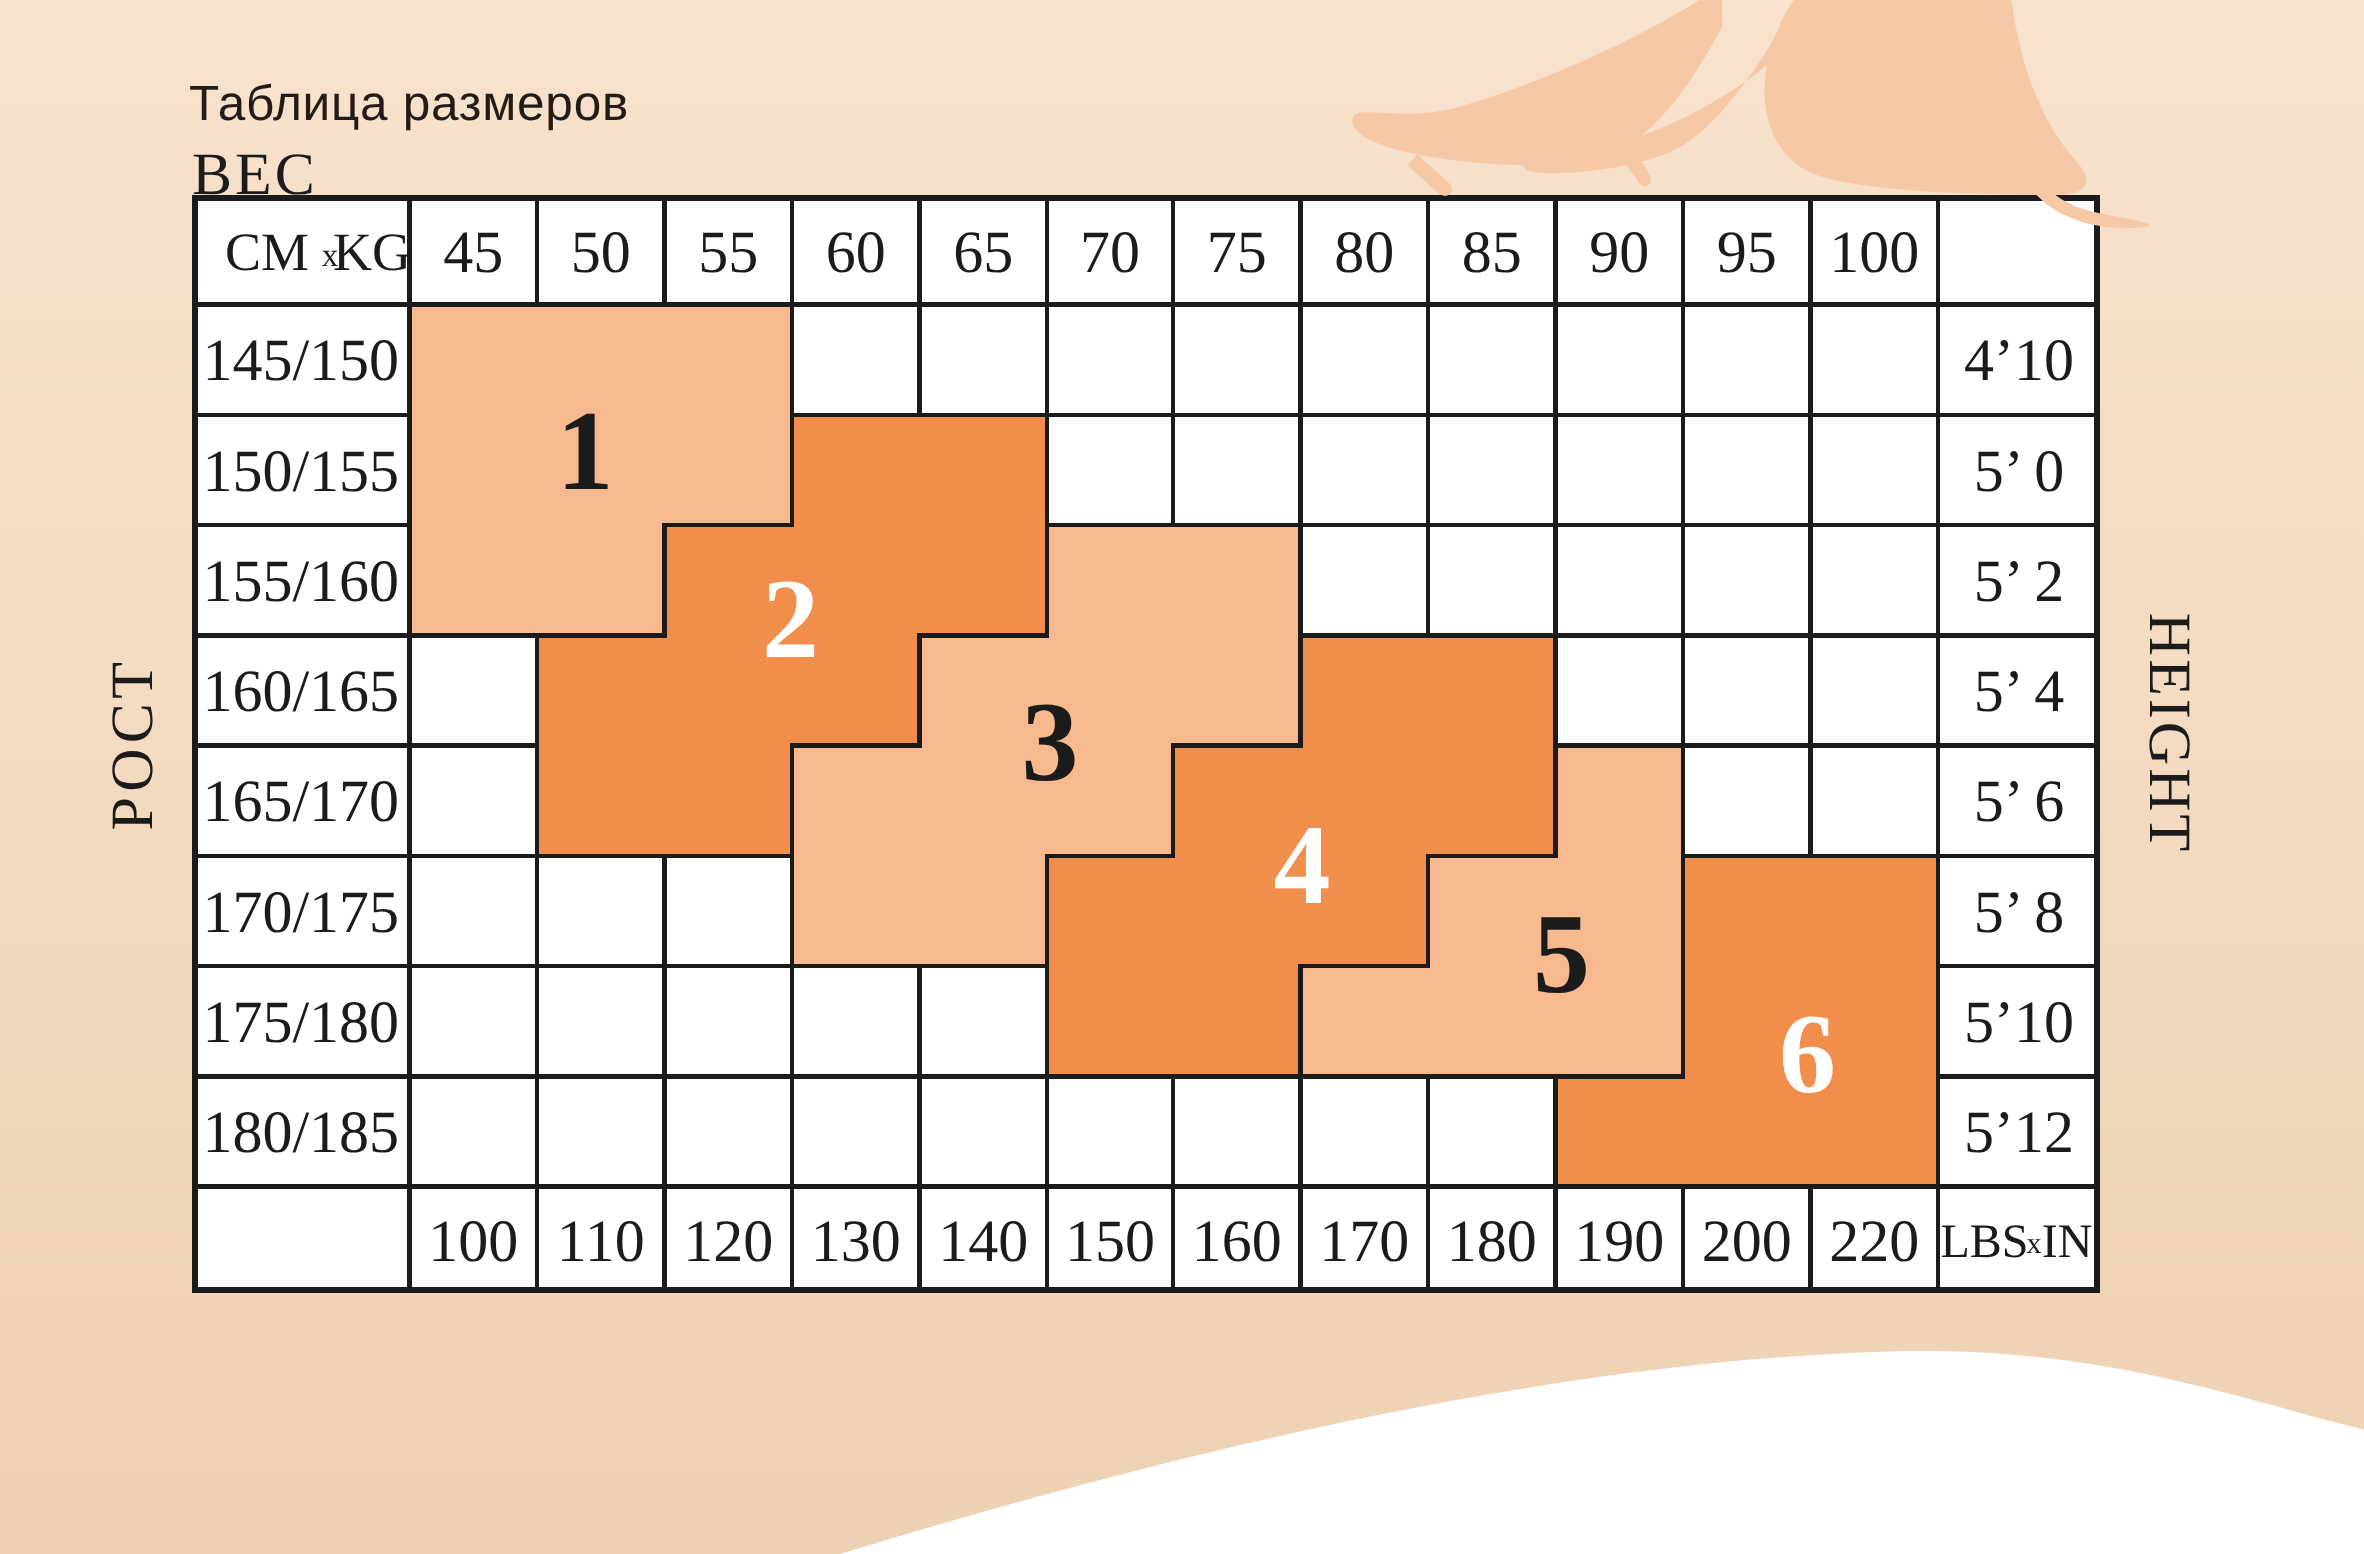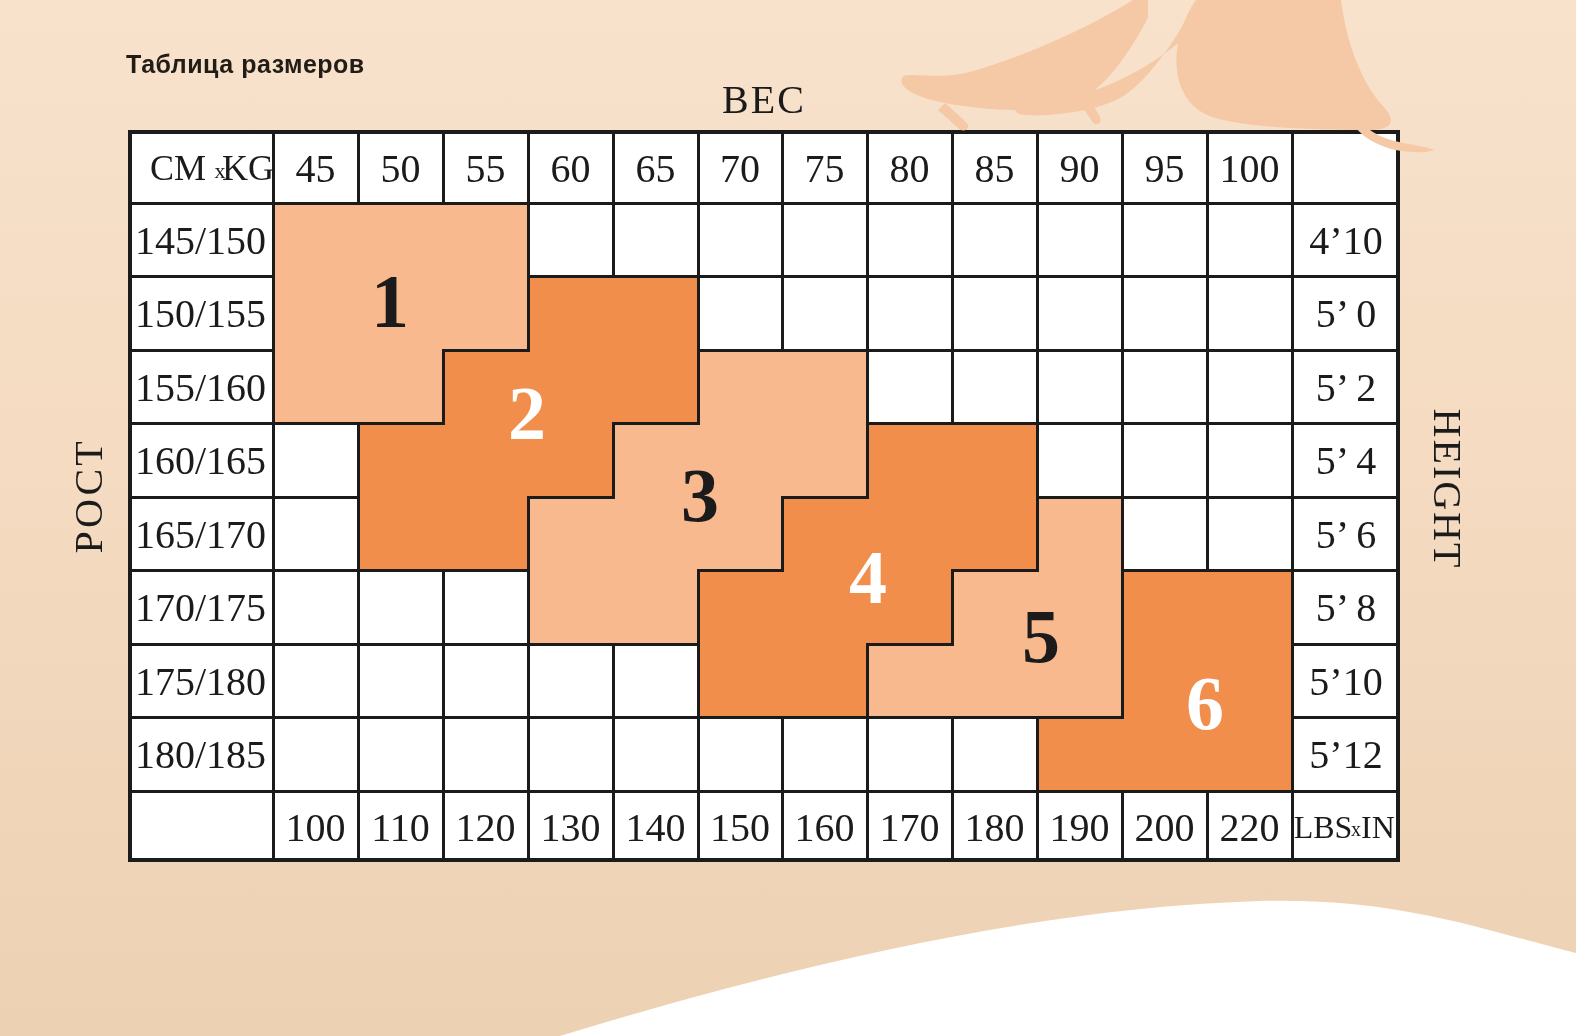--- a/index.html
+++ b/index.html
@@ -4,24 +4,24 @@
 <style>
   html,body{margin:0;padding:0;background:#fff;}
   .stage{
     position:relative;width:1576px;height:1036px;overflow:hidden;
     background:linear-gradient(180deg,#F8E2CC 0%,#F4DBC1 45%,#EDD1B3 100%);
     font-family:"Liberation Serif","DejaVu Serif",serif;color:#1B1B1B;
   }
   .title{
     position:absolute;left:126px;top:50px;
     font-family:"Liberation Sans","DejaVu Sans",sans-serif;
-    font-weight:bold;font-size:25px;letter-spacing:.5px;color:#221C16;
+    font-weight:normal;font-size:33px;letter-spacing:.5px;color:#221C16;
   }
   .axis{position:absolute;font-size:40px;color:#1B1B1B;}
-  .axis.top{left:128px;top:76px;width:1272px;text-align:center;letter-spacing:2px;}
+  .axis.top{left:128px;top:92px;width:1272px;text-align:left;letter-spacing:2px;}
   .axis.bottom{left:128px;top:884px;width:1272px;text-align:center;letter-spacing:2px;}
   .axis.left{left:88px;top:496px;transform:translate(-50%,-50%) rotate(-90deg);letter-spacing:3px;white-space:nowrap;}
   .axis.right{left:1447px;top:489px;transform:translate(-50%,-50%) rotate(90deg);letter-spacing:2px;white-space:nowrap;}
   .table-svg{position:absolute;left:128px;top:130px;}
   .silhouette{position:absolute;left:850px;top:0;}
   .wave{position:absolute;left:0;top:880px;}
   text{font-family:"Liberation Serif","DejaVu Serif",serif;fill:#1B1B1B;text-anchor:middle;dominant-baseline:central;}
   .f40{font-size:40px;}
   .f36{font-size:36px;}
   .f32{font-size:32px;}

